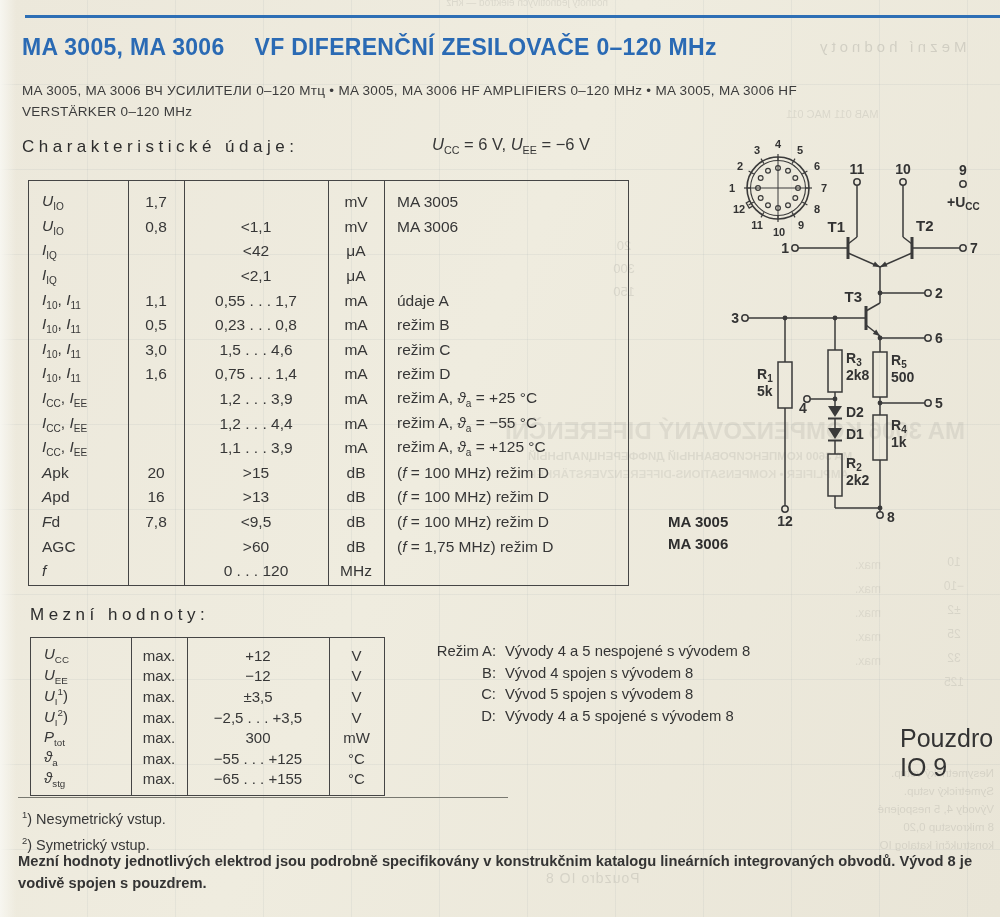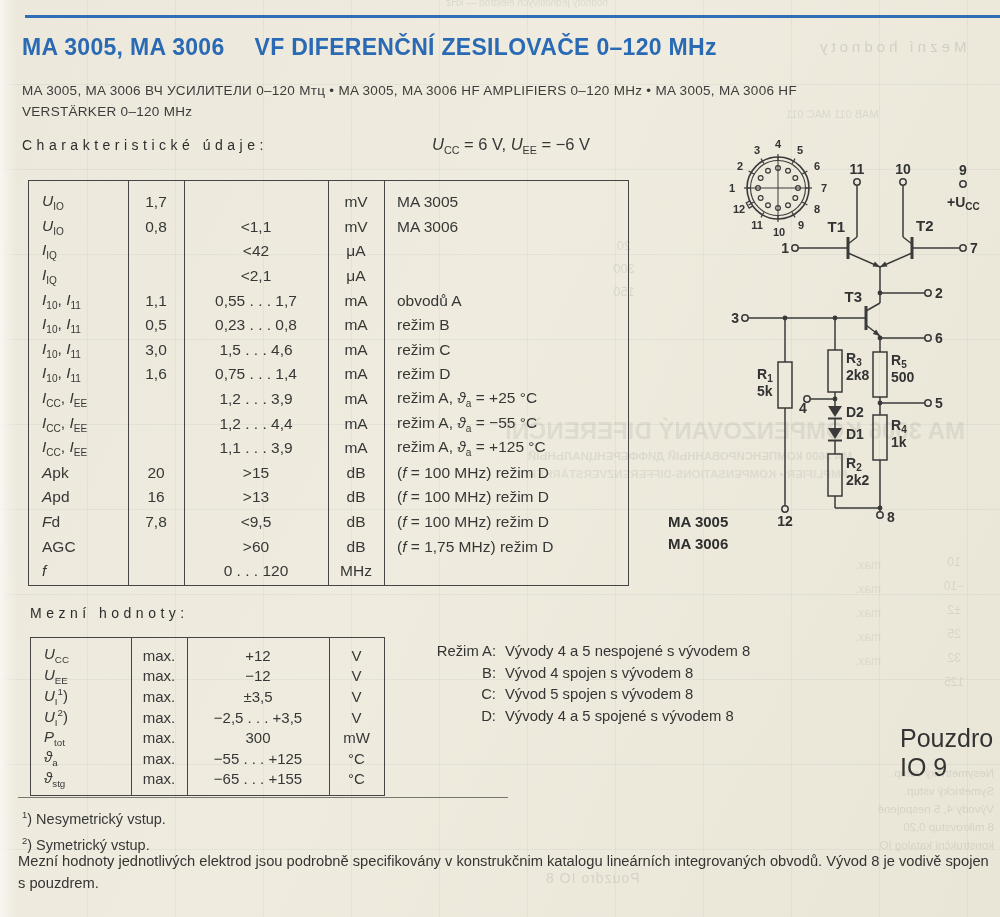--- a/index.html
+++ b/index.html
@@ -7,21 +7,21 @@
     overflow:hidden;font-family:"Liberation Sans","DejaVu Sans",sans-serif;color:#373737;}
   .ghost-grid{position:absolute;inset:0;pointer-events:none;
     background-image:repeating-linear-gradient(to right,transparent 0 87px,rgba(130,145,155,.10) 87px 88px),
                      repeating-linear-gradient(to bottom,transparent 0 84px,rgba(130,145,155,.10) 84px 85px);}
   .edge-left{position:absolute;left:0;top:0;width:16px;height:100%;
     background:linear-gradient(to right,#f7f6f0,rgba(247,246,240,0));}
   .top-rule{position:absolute;left:25px;top:15px;width:975px;height:2.6px;background:#2e6fb5;}
   .title{position:absolute;left:22px;top:34px;font-size:23px;font-weight:700;color:#2a6ab4;
     letter-spacing:.3px;display:flex;gap:30px;white-space:nowrap;}
   .subtitle{position:absolute;left:22px;top:80px;font-size:13.5px;line-height:21px;color:#3c3c3c;letter-spacing:.3px;}
-  .h-spaced{font-size:14px;letter-spacing:4.5px;color:#2d2d2d;white-space:nowrap;}
+  .h-spaced{font-size:17px;letter-spacing:4.5px;color:#2d2d2d;white-space:nowrap;}
   #char-heading{position:absolute;left:22px;top:137px;}
   #conditions{position:absolute;left:432px;top:135px;font-size:16.5px;}
   sub{font-size:65%;font-style:normal;}
   sup{font-size:65%;font-style:normal;}
   .dtable{position:absolute;border:1.6px solid #454545;}
   #char-table{left:28px;top:180px;width:599px;height:404px;}
   .vline{position:absolute;top:0;bottom:0;width:1.4px;background:#454545;}
   #char-table .v1{left:99px}#char-table .v2{left:155px}#char-table .v3{left:299px}#char-table .v4{left:355px}
   #char-rows{position:absolute;left:0;top:9px;right:0;}
   .trow.t1{display:grid;grid-template-columns:99px 56px 144px 56px auto;height:24.6px;align-items:center;font-size:15.5px;}
@@ -34,21 +34,21 @@
   #limits-table{left:30px;top:637px;width:353px;height:157px;}
   #limits-table .v1{left:100px}#limits-table .v2{left:156px}#limits-table .v3{left:298px}
   #limit-rows{position:absolute;left:0;top:7px;right:0;}
   .trow.t2{display:grid;grid-template-columns:100px 56px 142px auto;height:20.6px;align-items:center;font-size:15px;}
   #mode-notes{position:absolute;left:424px;top:641px;font-size:14.8px;color:#343434;}
   .mode-row{display:grid;grid-template-columns:72px auto;column-gap:9px;line-height:21.5px;}
   .mlabel{text-align:right;}
   #package-label{position:absolute;left:872px;top:724px;font-size:25px;color:#333;margin-left:28px;}
   #mid-rule{position:absolute;left:18px;top:797px;width:490px;height:1.4px;background:#787870;}
   #footnotes{position:absolute;left:22px;top:804px;font-size:14.5px;line-height:22px;}
-  #footer-note{position:absolute;left:18px;top:851px;width:975px;font-size:14.7px;line-height:21.5px;color:#343434;}
+  #footer-note{position:absolute;left:18px;top:851px;width:975px;font-size:14.7px;line-height:21.5px;color:#343434;font-weight:bold;}
   .ghost{position:absolute;transform:scaleX(-1);color:#85857f;pointer-events:none;white-space:pre-line;}
   svg text{fill:#333;font-family:"Liberation Sans","DejaVu Sans",sans-serif;}
   .plab{font-size:14px;font-weight:700;}
   .tlab{font-size:15px;font-weight:700;}
   .slab{font-size:14px;font-weight:700;}
   .pkn{font-size:11px;font-weight:700;}
   .ts{font-size:10px;}
 </style>
 </head>
 <body>
@@ -131,21 +131,21 @@
           <span class="c typ"></span>
           <span class="c rng">&lt;2,1</span>
           <span class="c unit">μA</span>
           <span class="c note"></span>
         </div>
         <div class="trow t1">
           <span class="c sym"><i>I</i><sub>10</sub>, <i>I</i><sub>11</sub></span>
           <span class="c typ">1,1</span>
           <span class="c rng">0,55 . . . 1,7</span>
           <span class="c unit">mA</span>
-          <span class="c note">obvodů A</span>
+          <span class="c note">údaje A</span>
         </div>
         <div class="trow t1">
           <span class="c sym"><i>I</i><sub>10</sub>, <i>I</i><sub>11</sub></span>
           <span class="c typ">0,5</span>
           <span class="c rng">0,23 . . . 0,8</span>
           <span class="c unit">mA</span>
           <span class="c note">režim B</span>
         </div>
         <div class="trow t1">
           <span class="c sym"><i>I</i><sub>10</sub>, <i>I</i><sub>11</sub></span>

